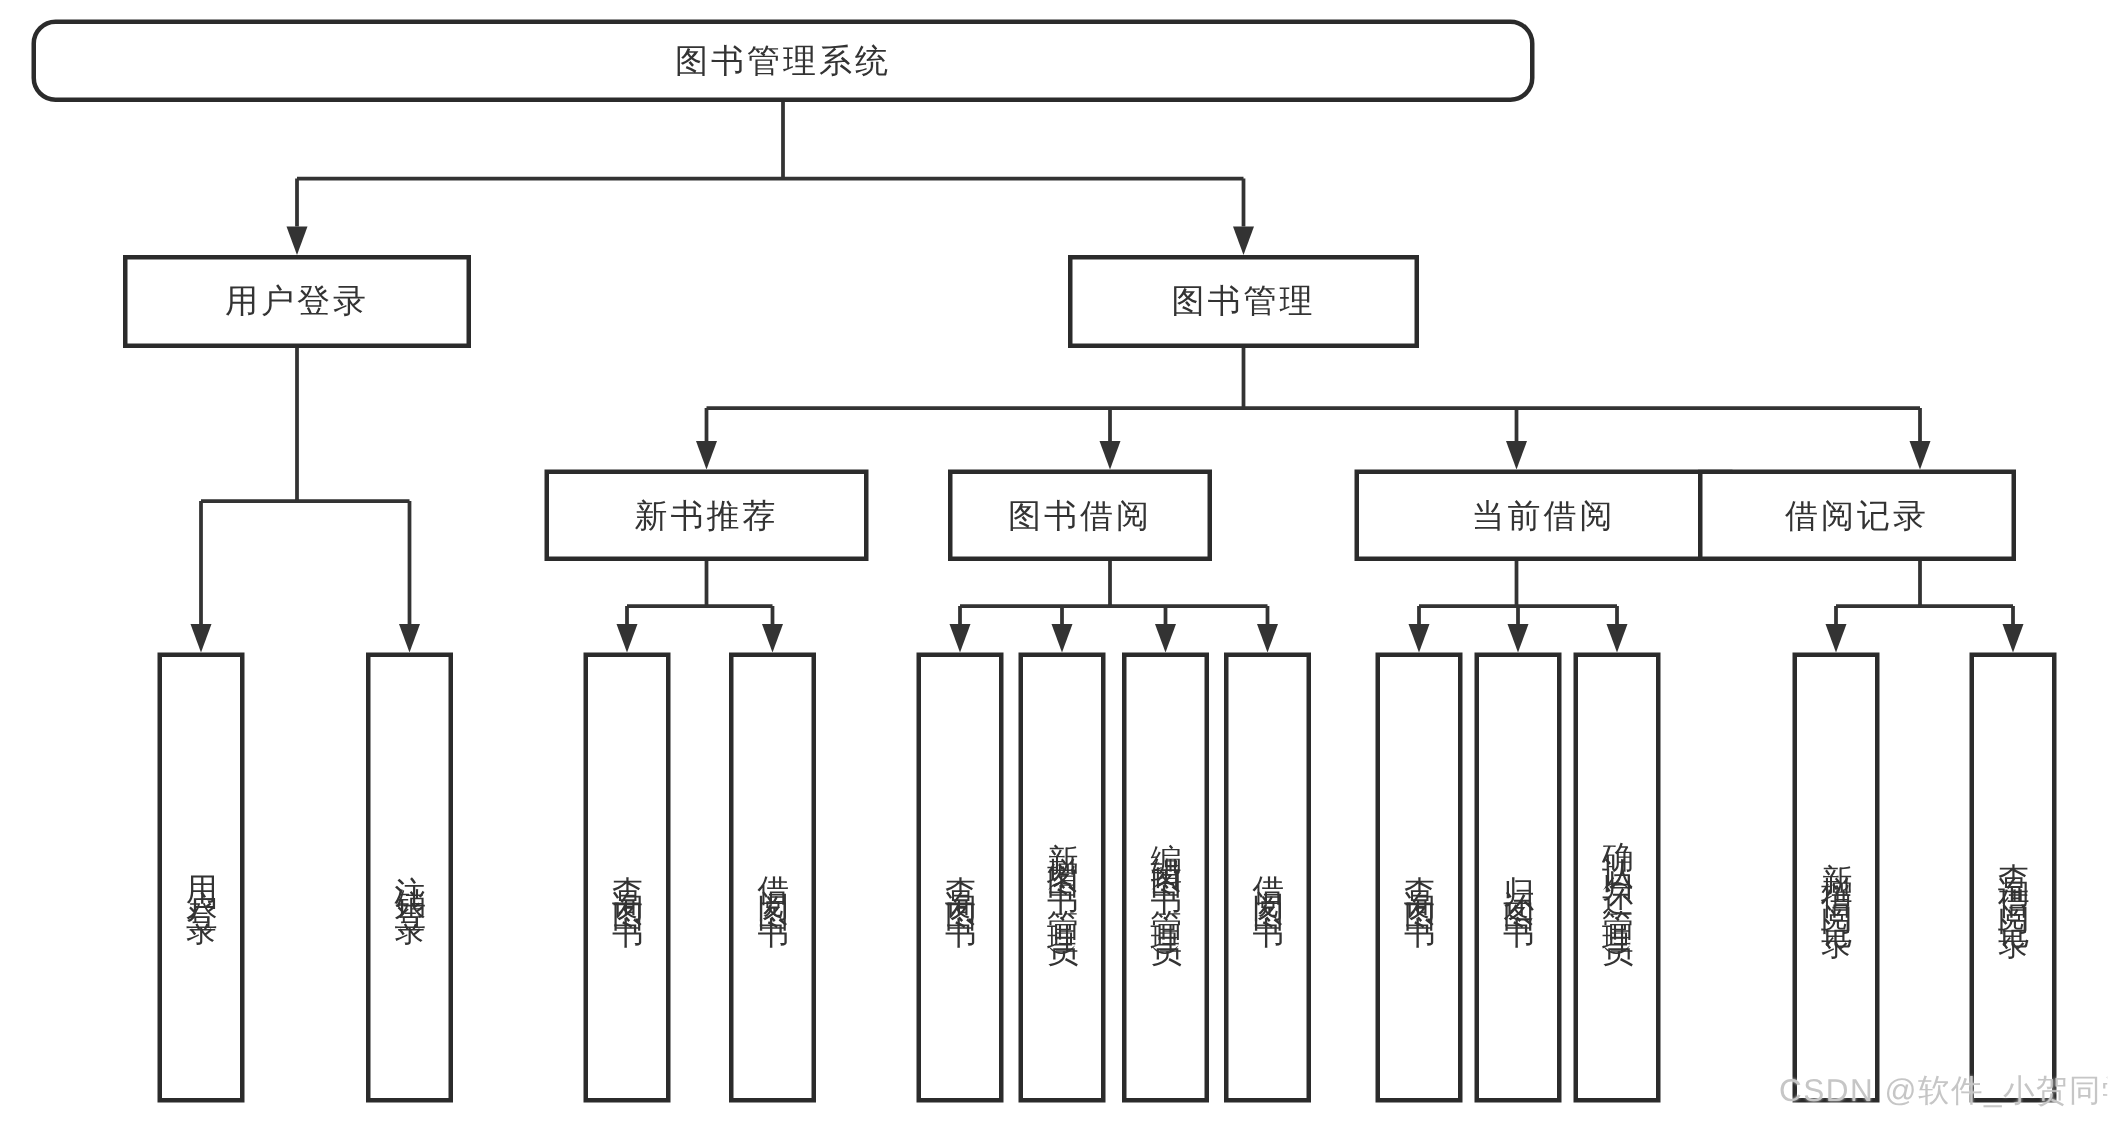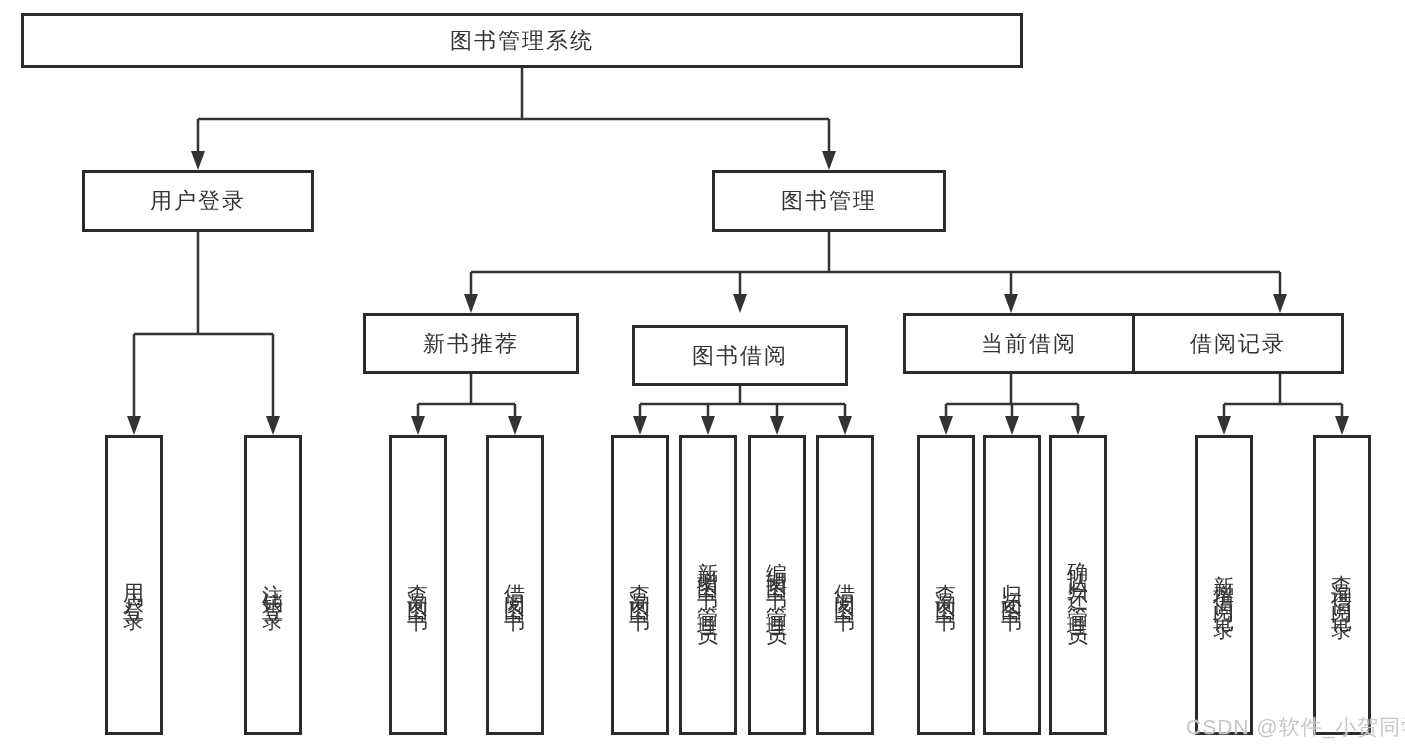--- a/index.html
+++ b/index.html
@@ -16,26 +16,26 @@
     border:3px solid var(--border,#2b2b2b); color:var(--text,#333333);
     display:flex; align-items:center; justify-content:center; z-index:1;
   }
   .hbox { font-size:22px; letter-spacing:2px; white-space:nowrap; }
   .vbox { width:58px; top:435px; height:300px; font-size:21px; }
   .vbox .vlabel {
     writing-mode:vertical-rl; text-orientation:mixed;
     letter-spacing:9px; line-height:1; white-space:nowrap;
   }
   
-  .n-root   { left:21px;  top:13px;  width:1002px; height:55px; }
+  .n-root   { left:21px;  top:13px;  width:1002px; height:55px;border-radius:16px; }
   .n-login  { left:82px;  top:170px; width:232px;  height:62px; }
   .n-mgmt   { left:712px; top:170px; width:234px;  height:62px;font-family:Liberation Mono, monospace; }
   .n-l3     { top:313px; height:61px;align-items:center; }
   .n-newbook{ left:363px;  width:216px; }
-  .n-borrow { left:632px;  width:216px;margin-top:12px; }
+  .n-borrow { left:632px;  width:176px; }
   .n-current{ left:903px;  width:252px; }
   .n-record { left:1132px; width:212px; }
   .lf-1  { left:105px;  }
   .lf-2  { left:244px;  }
   .lf-3  { left:389px;  }
   .lf-4  { left:486px;  }
   .lf-5  { left:611px;  }
   .lf-6  { left:679px;  }
   .lf-7  { left:748px;  }
   .lf-8  { left:816px;  }

